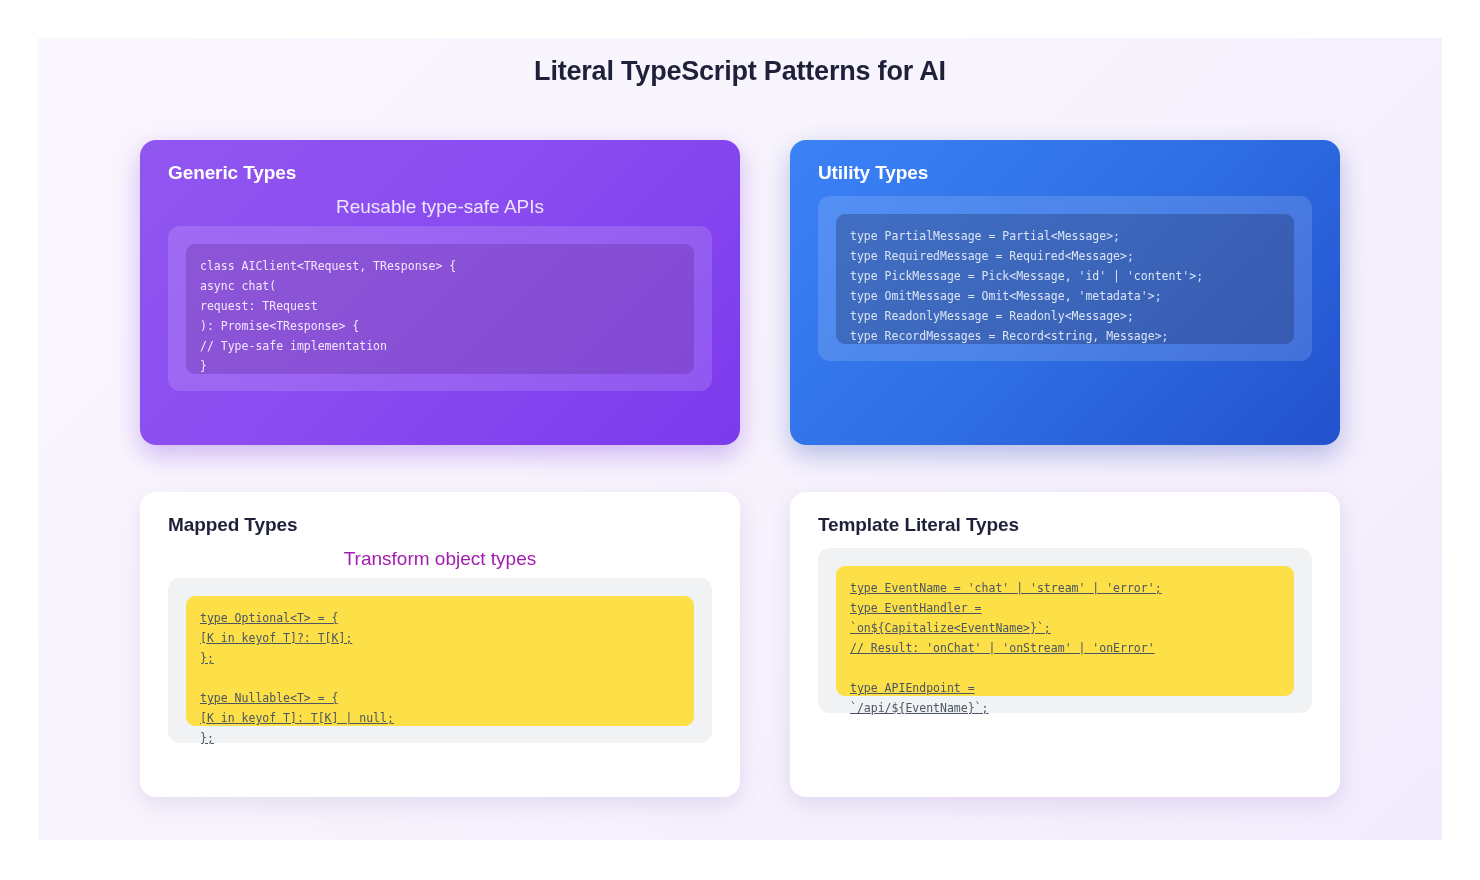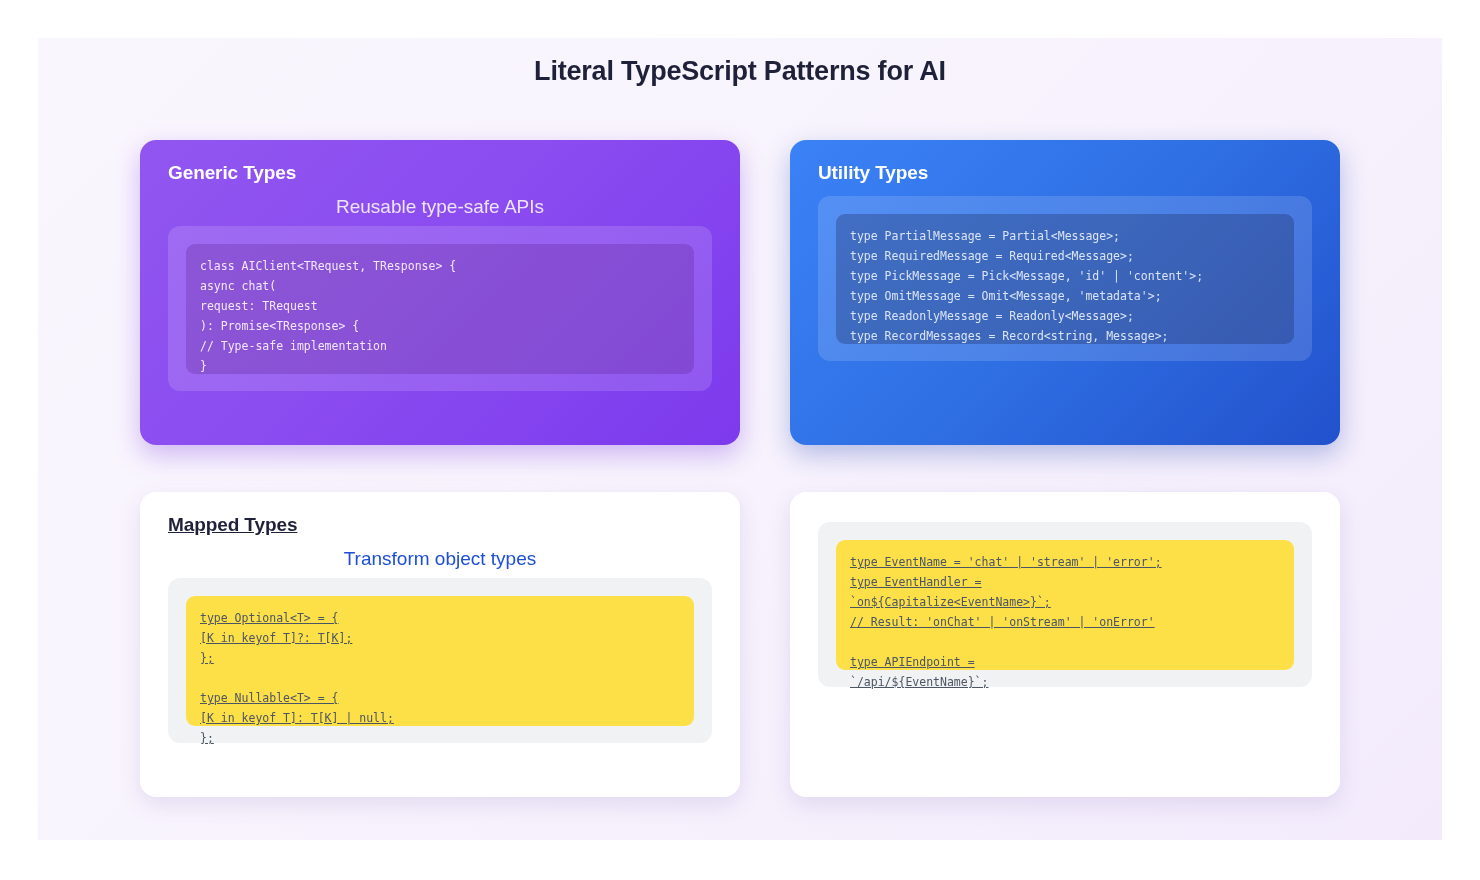--- a/index.html
+++ b/index.html
@@ -79,22 +79,22 @@
     font-size: 19px;
     font-weight: normal;
   }
 
   .card.purple .card-title,
   .card.blue .card-title { color: #ffffff; }
 
   .card.purple .card-subtitle { color: #ede4fd; }
   .card.blue   .card-subtitle { color: #d9e6fb; }
 
-  .card.light .card-title    { color: #1e2139; text-decoration: underline; }
-  .card.light .card-subtitle { color: #1d4ed8; }
+  .card.light .card-title    { color: #1e2139; }
+  .card.light .card-subtitle { color: #a21caf; }
 
   
   .code-panel {
     margin-top: 8px;
     border-radius: 12px;
     padding: 18px;
     height: 165px;
   }
 
   .card.purple .code-panel { background: rgba(255,255,255,0.14); }
@@ -171,20 +171,21 @@
 [K in keyof T]?: T[K];
 };
 
 type Nullable&lt;T&gt; = {
 [K in keyof T]: T[K] | null;
 };</pre>
       </div>
     </section>
 
     <section class="card light">
+      <h2 class="card-title">Template Literal Types</h2>
       <div class="code-panel">
         <pre class="code-block">type EventName = 'chat' | 'stream' | 'error';
 type EventHandler =
 `on${Capitalize&lt;EventName&gt;}`;
 // Result: 'onChat' | 'onStream' | 'onError'
 
 type APIEndpoint =
 `/api/${EventName}`;</pre>
       </div>
     </section>

